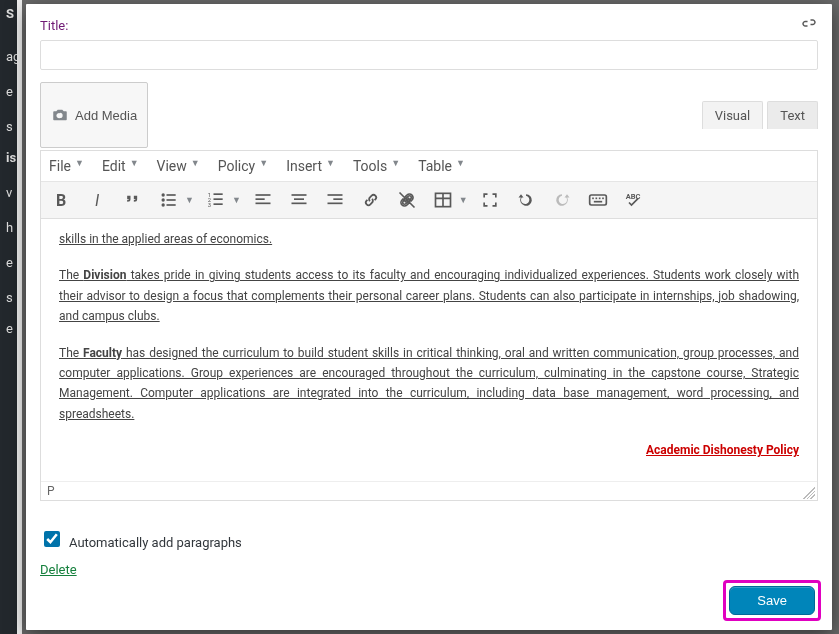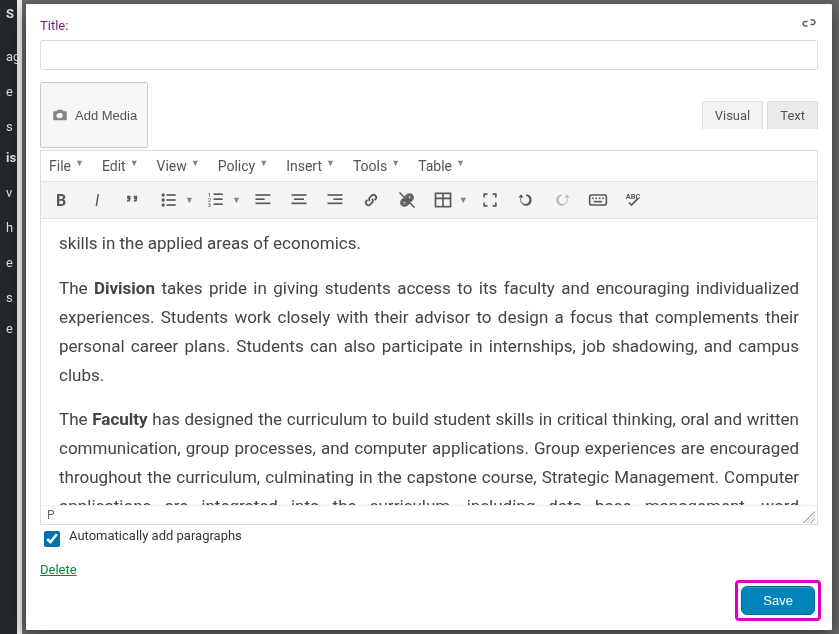--- a/index.html
+++ b/index.html
@@ -138,24 +138,25 @@
     cursor:pointer;
     font-size:16px;
   }
   .toolbar .split { display:flex; align-items:center; gap:2px;}
   .toolbar .split .mini-caret{ font-size:9px; color:#82878c;}
   .toolbar .disabled{ color:#b5b5b5; }
   .editor-content {
     flex:1;
     overflow:auto;
     padding:10px 18px 10px 18px;
-    font-size:17px;
+    font-size:12px;
     line-height:1.7;
     color:#444;
     text-align:justify;
+    text-decoration:underline;
   }
   .editor-content p { margin:0 0 16px 0; }
   .editor-content .linkred { color:#c00; text-decoration:underline; font-weight:bold; }
   .editor-content .linkred2 { color:#c00; text-decoration:underline; }
   .statusbar {
     border-top:1px solid #eee;
     display:flex;
     font-size:12px;
     color:#666;
     padding:2px 6px;
@@ -163,30 +164,30 @@
     background:#fff;
     position:relative;
   }
   .resize-handle {
     position:absolute;
     right:2px; bottom:1px;
     width:12px; height:12px;
     background:
       linear-gradient(135deg, transparent 0 50%, #bbb 50% 56%, transparent 56% 64%, #bbb 64% 70%, transparent 70% 78%, #bbb 78% 84%, transparent 84% 100%);
   }
-  .below-editor { margin-top:3px; display:flex; align-items:flex-start; gap:6px; }
+  .below-editor { margin-top:27px; display:flex; align-items:flex-end; gap:6px; }
   .below-editor input[type=checkbox]{ width:16px;height:16px; accent-color:#0073aa;}
   .delete-link { color:#15803d; margin-top:12px; display:inline-block;}
   .footer-row { display:flex; margin-top:auto; padding-top:6px;}
   .save-wrap { margin-left:auto; outline:3px solid #e000c0; padding:3px; border-radius:1px;}
   .save-btn {
     background:#0085ba;
     border:1px solid #006799;
     color:#fff;
-    padding:6px 21px;
+    padding:6px 27px;
     font-size:13px;
     border-radius:6px;
     cursor:pointer;
     box-shadow: inset 0 1px 0 rgba(255,255,255,.2);
   }
   .svgicon{ width:20px; height:20px; fill:#595959; }
   .svgicon.small{ width:18px;height:18px;}
   .right-grayedge{ width:3px; background:#6a6a6a; flex-shrink:0;}
 </style>
 </head>

